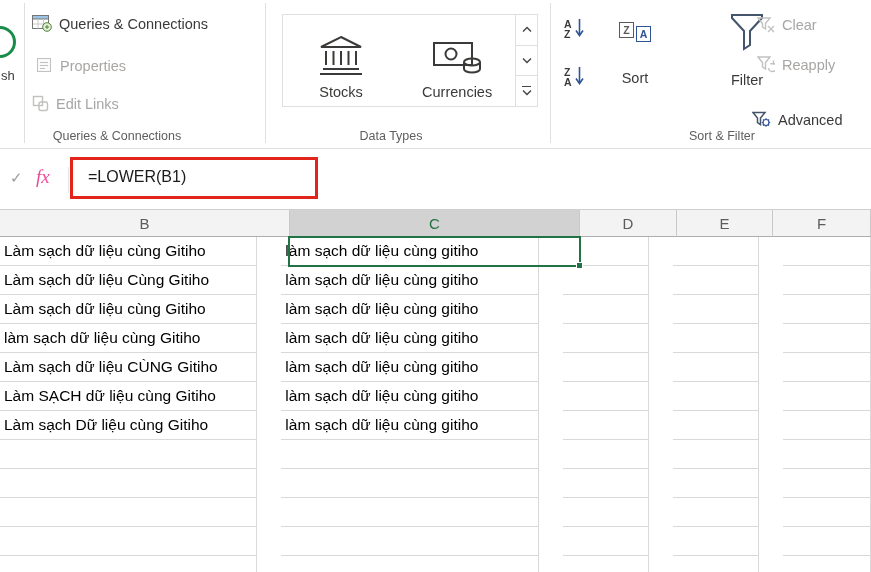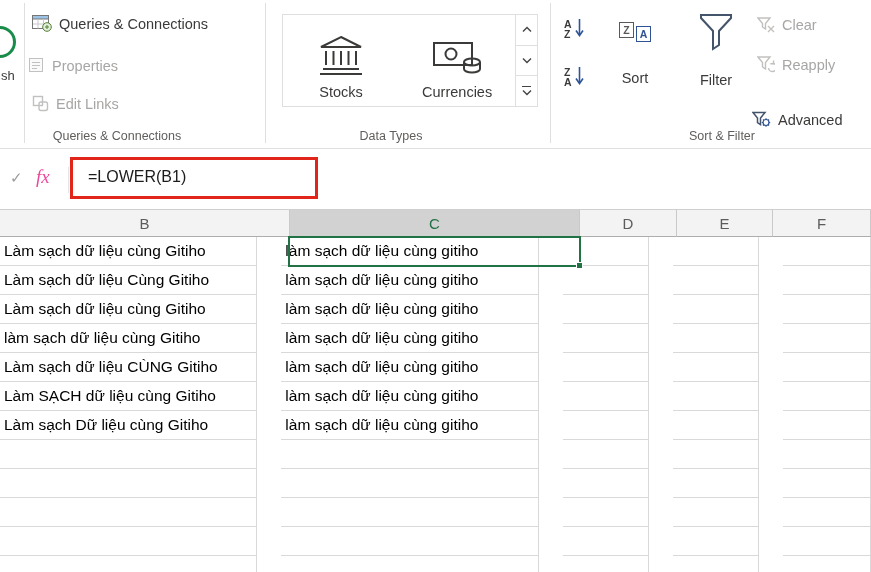--- a/index.html
+++ b/index.html
@@ -64,21 +64,21 @@
       <svg width="20" height="17" viewBox="0 0 20 17">
         <rect x="0.5" y="0.5" width="16" height="13" fill="#fff" stroke="#767676"></rect>
         <rect x="0.5" y="0.5" width="16" height="3.5" fill="#9dc3e6" stroke="#767676"></rect>
         <path d="M6 4 V13.5 M11.5 4 V13.5 M1 9 H16" stroke="#c9c9c9" fill="none"></path>
         <circle cx="15" cy="12" r="4.3" fill="#e2efda" stroke="#538135"></circle>
         <path d="M13 12 h4 M15 10 v4" stroke="#538135" fill="none"></path>
       </svg>
       <span>Queries &amp; Connections</span>
     </div>
 
-    <div class="ritem disabled" style="left:28px;top:57px">
+    <div class="ritem disabled" style="left:36px;top:57px">
       <svg width="17" height="17" viewBox="0 0 17 17">
         <g fill="none" stroke="#c3c1bf">
           <rect x="1.5" y="1.5" width="13" height="13" fill="#fafafa"></rect>
           <path d="M4 5.5 h8 M4 8.5 h8 M4 11.5 h5"></path>
         </g>
       </svg>
       <span>Properties</span>
     </div>
 
     <div class="ritem disabled" style="left:32px;top:95px">
@@ -160,21 +160,21 @@
     </div>
 
     <div class="bigbtn" style="left:608px;top:14px;width:54px;height:72px">
       <div class="sort-ico">
         <span class="sq">Z</span>
         <span class="sq sq-a">A</span>
       </div>
       <span>Sort</span>
     </div>
 
-    <div class="bigbtn" style="left:688px;top:12px;width:56px;height:76px">
+    <div class="bigbtn" style="left:719px;top:12px;width:56px;height:76px">
       <svg width="34" height="42" viewBox="0 0 34 42">
         <path d="M2 3 H32 V6 L20 19 V33 L14 37 V19 L2 6 Z" fill="#fff" stroke="#44546a" stroke-width="2"></path>
       </svg>
       <span>Filter</span>
     </div>
 
     <div class="ritem disabled" style="left:757px;top:17px">
       <svg width="18" height="16" viewBox="0 0 18 16">
         <g stroke="#c3c1bf" fill="none" stroke-width="1.4">
           <path d="M1 1 H13 L8.5 6.5 V12 L5.5 10 V6.5 Z"></path>

